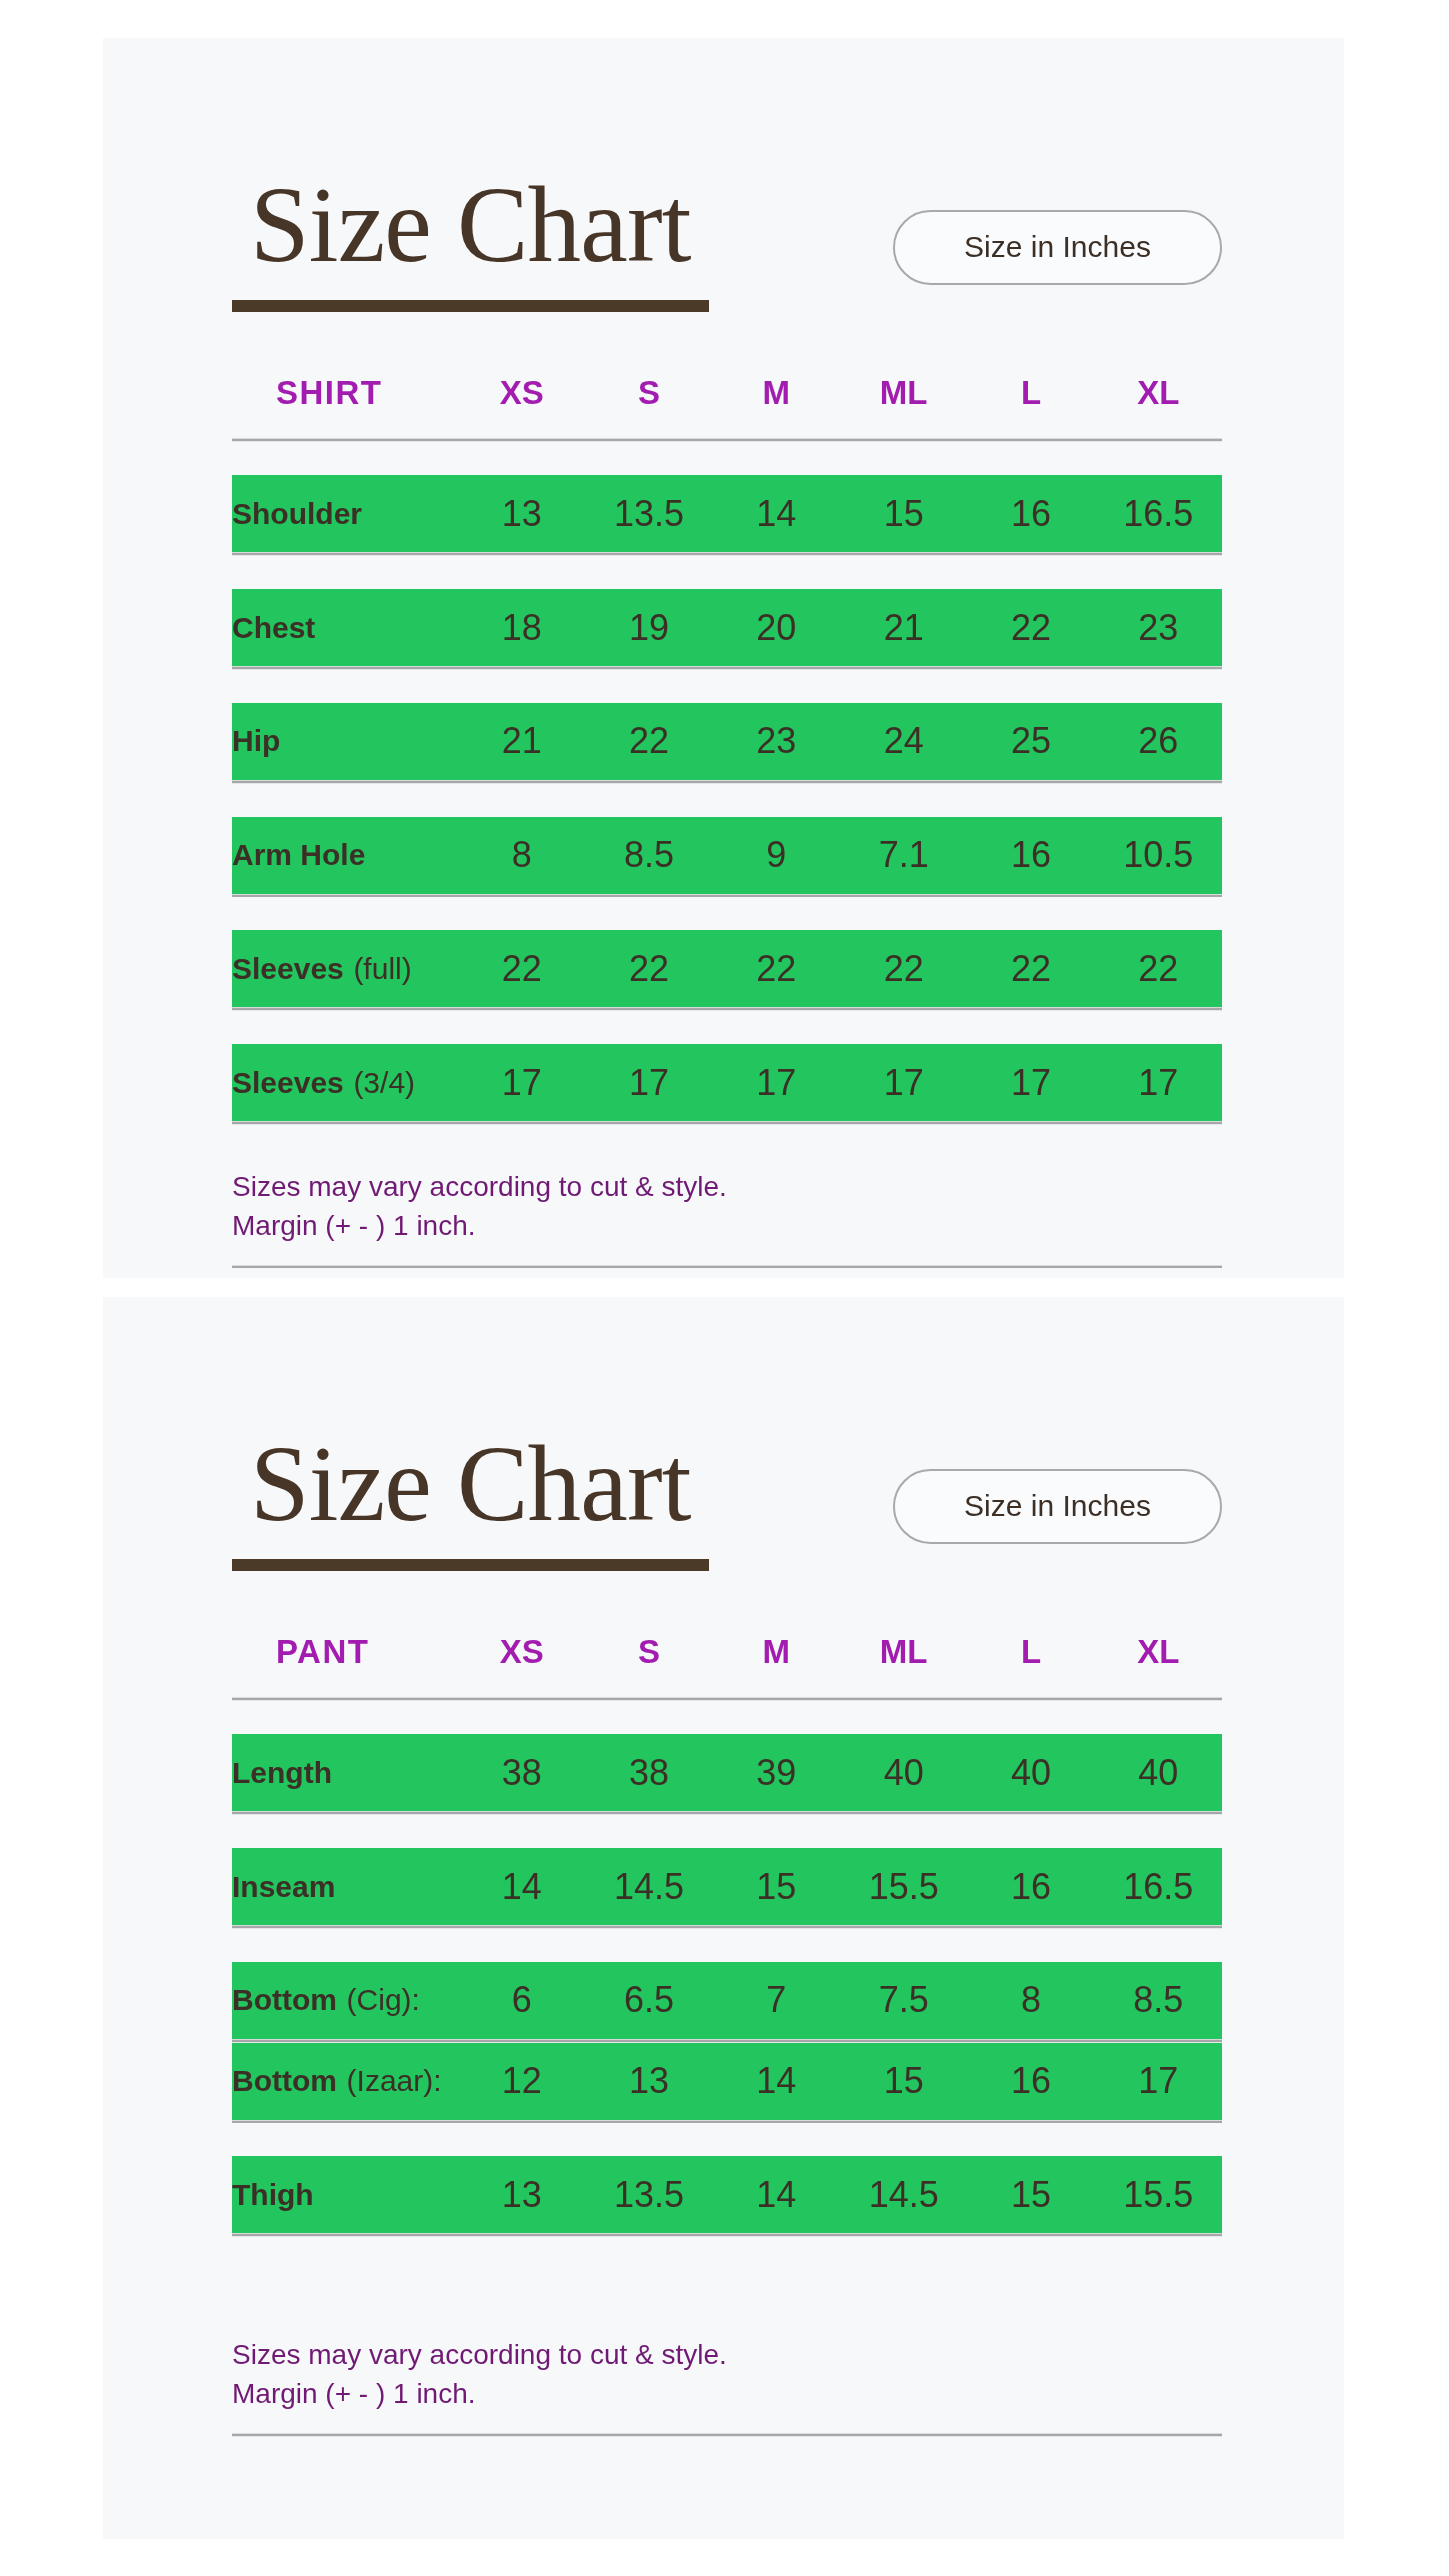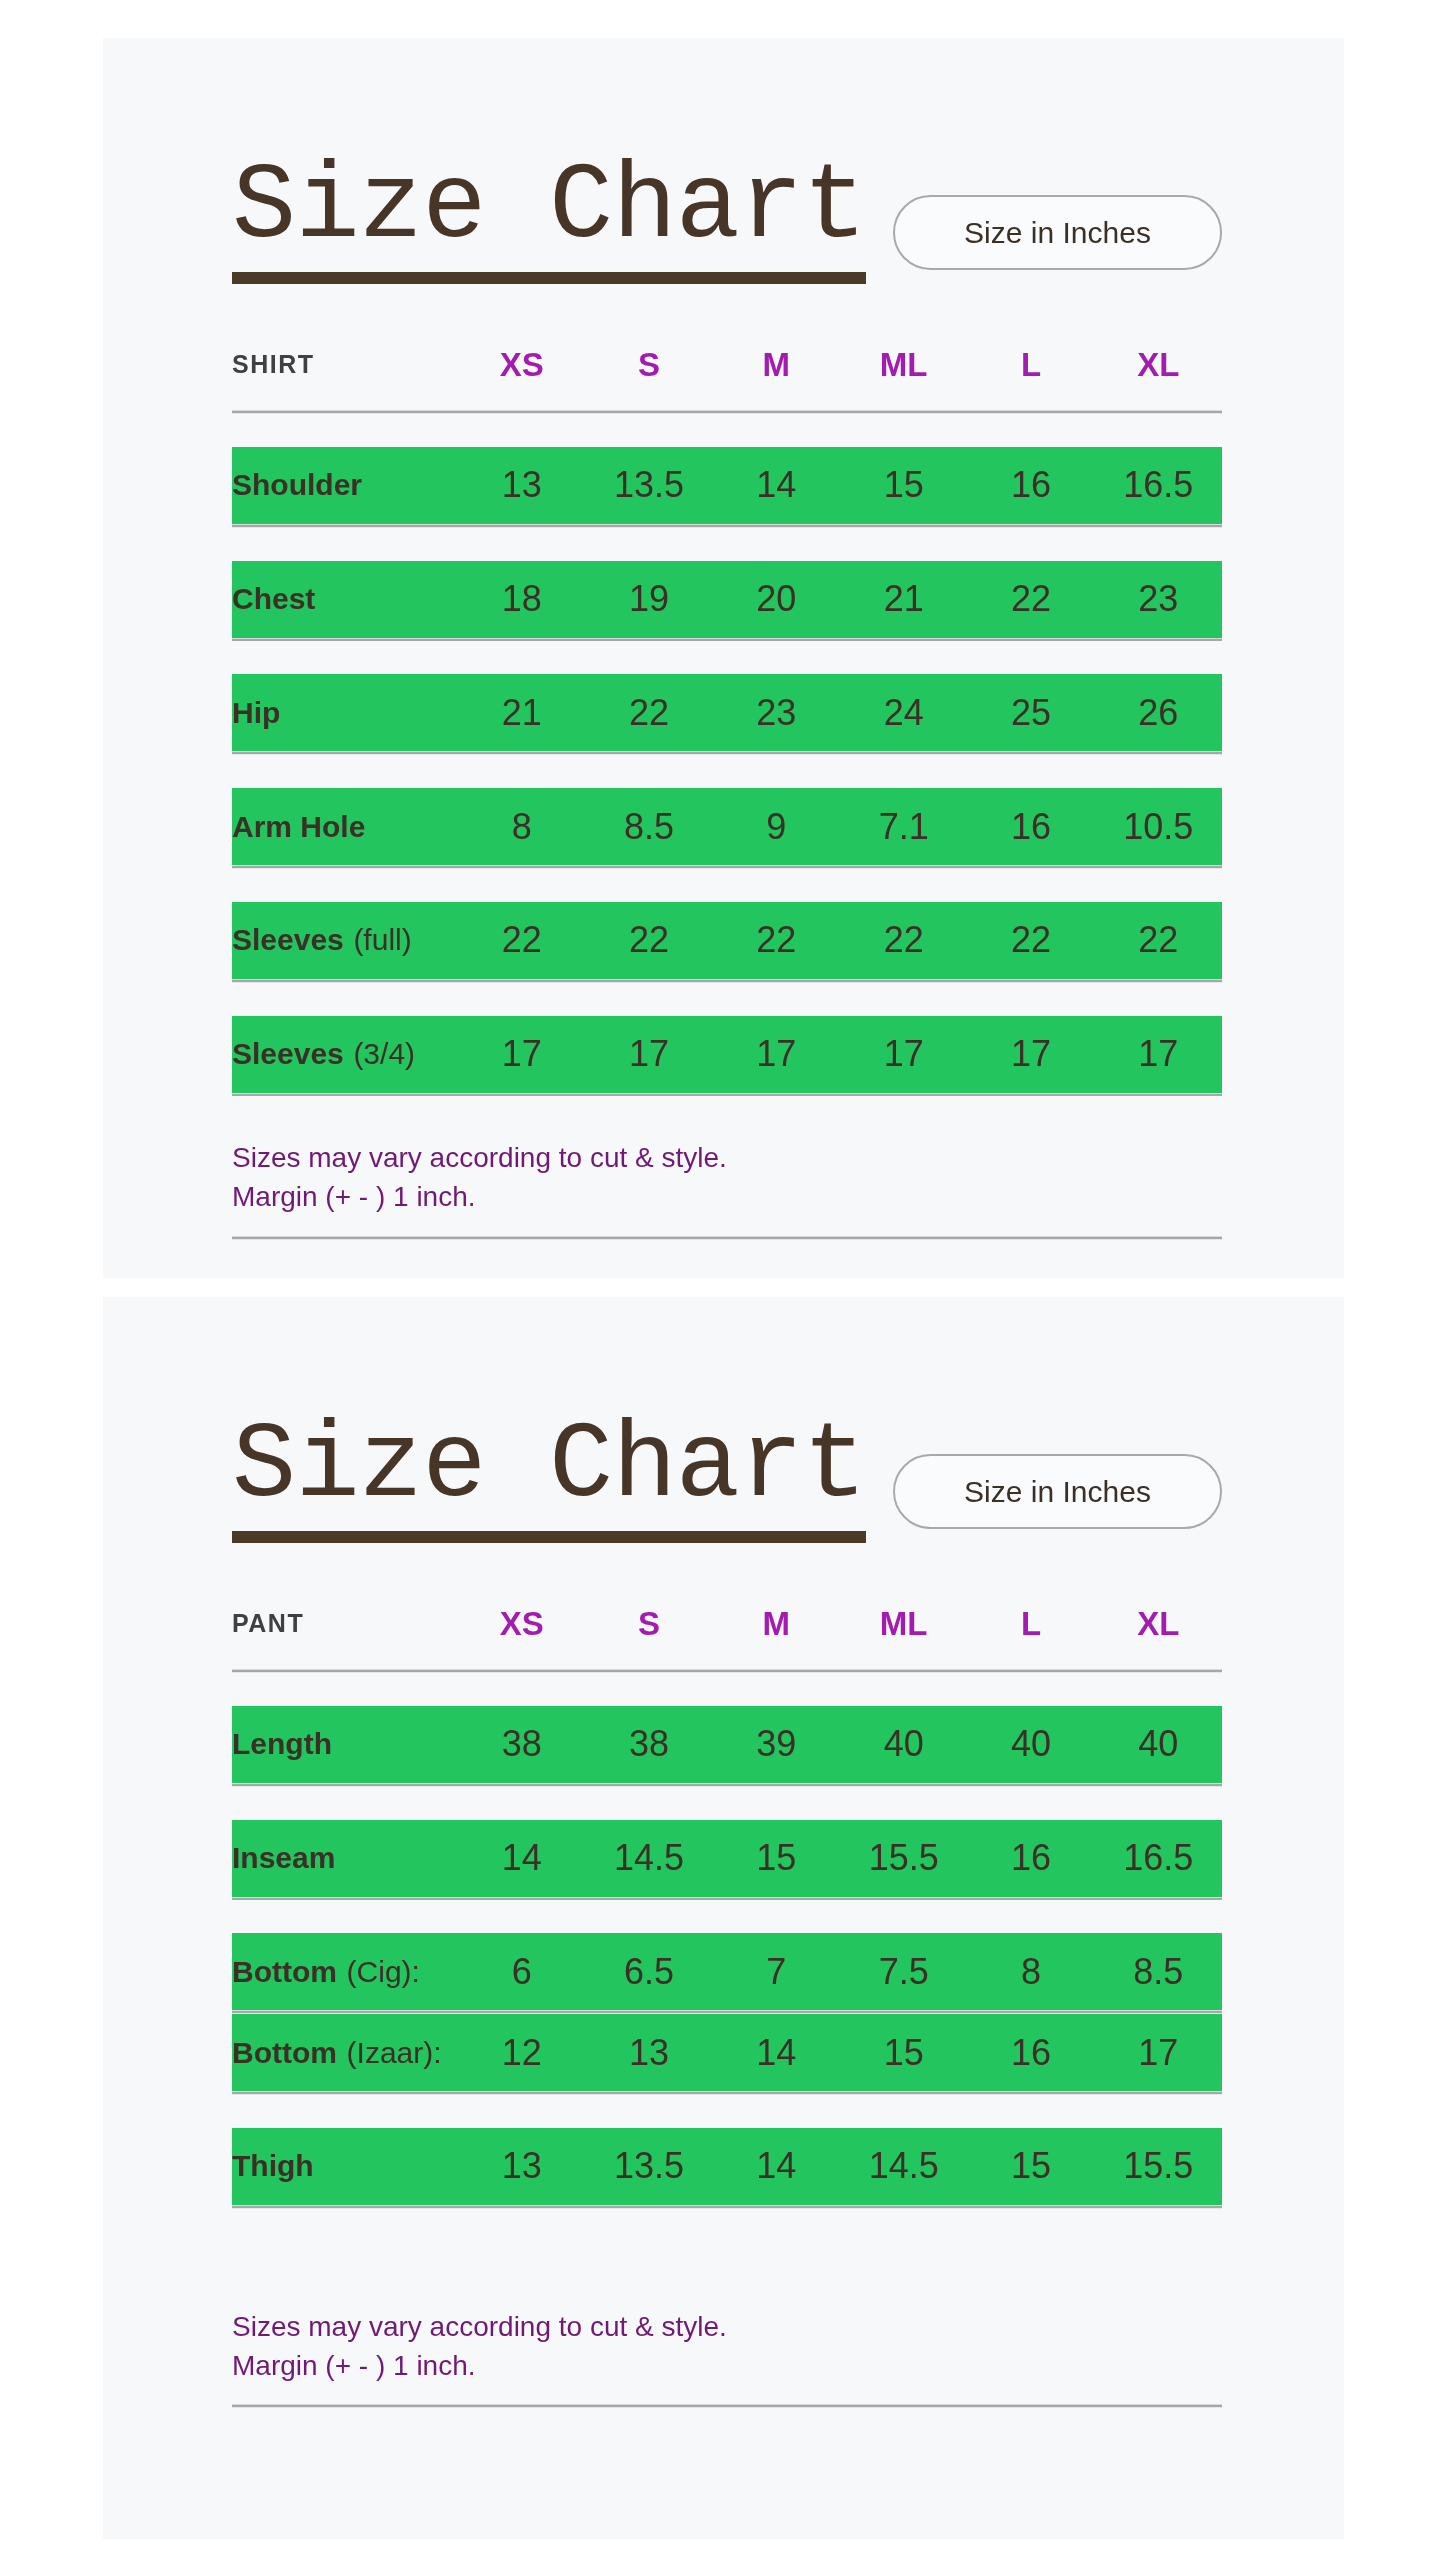--- a/index.html
+++ b/index.html
@@ -9,33 +9,33 @@
     -webkit-font-smoothing:antialiased;
   }
   .panel{width:1241px;margin-left:103px;background:#f7f8fa;overflow:hidden;}
   .p1{margin-top:38px;height:1240px;}
   .p2{margin-top:19px;height:1242px;}
   .inner{padding:0 122px 0 129px;}
 
   .title-row{padding-top:113px;display:flex;align-items:center;justify-content:space-between;}
   .title-block{display:inline-block;}
   h1.title{
-    margin:0;font-family:Liberation Mono, monospace;font-weight:400;
+    margin:18px;font-family:Liberation Serif, serif;font-weight:400;
     font-size:107px;line-height:1.06;color:#473527;letter-spacing:-0.8px;
   }
   .underline{height:12px;background:#4b3a28;margin-top:7.5px;}
   .unit-btn{
     width:325px;height:71px;border-radius:38px;border:2.3px solid #a9a9a9;
     background:#fafbfc;font-family:inherit;font-size:30px;color:#3c2f26;
     display:flex;align-items:center;justify-content:center;flex-shrink:0;cursor:pointer;margin-top:31px;
   }
 
   .grid{display:grid;grid-template-columns:226px repeat(6,1fr);align-items:center;}
   .cat-row{margin-top:60px;height:42px;}
-  .cat{font-size:25px;font-weight:bold;color:#404040;letter-spacing:1.5px;}
+  .cat{font-size:33px;font-weight:bold;color:#a21caf;letter-spacing:1.5px;margin-left:44px;}
   .h{font-size:33px;font-weight:bold;text-align:center;color:#a21caf;}
 
   .hline{height:3.8px;background:linear-gradient(to bottom,#d9dadb 0 0.8px,#a5a7a9 0.8px 3px,#e6e7e8 3px 3.8px);}
   .hline.hdr{margin-top:24px;}
   .hline.ftr{margin-top:19.6px;}
 
   .row{margin-top:33px;height:77px;background:#22c55e;}
   .row.joined{margin-top:0;}
   .lbl{font-size:30px;font-weight:bold;color:#3c2f26;white-space:nowrap;}
   .sfx{font-weight:normal;margin-left:0.32em;}

